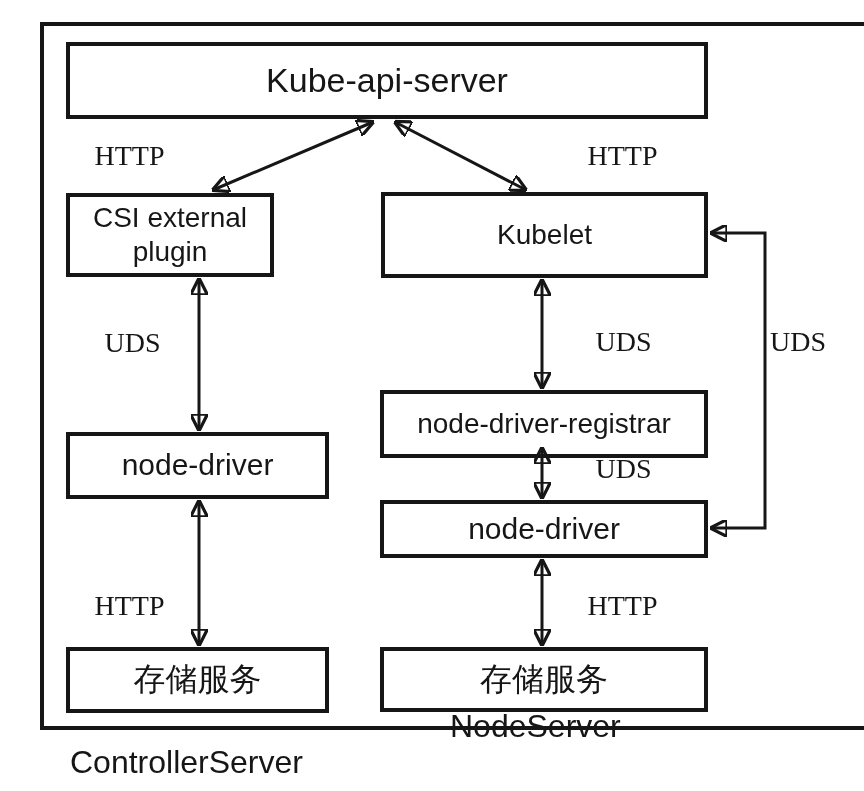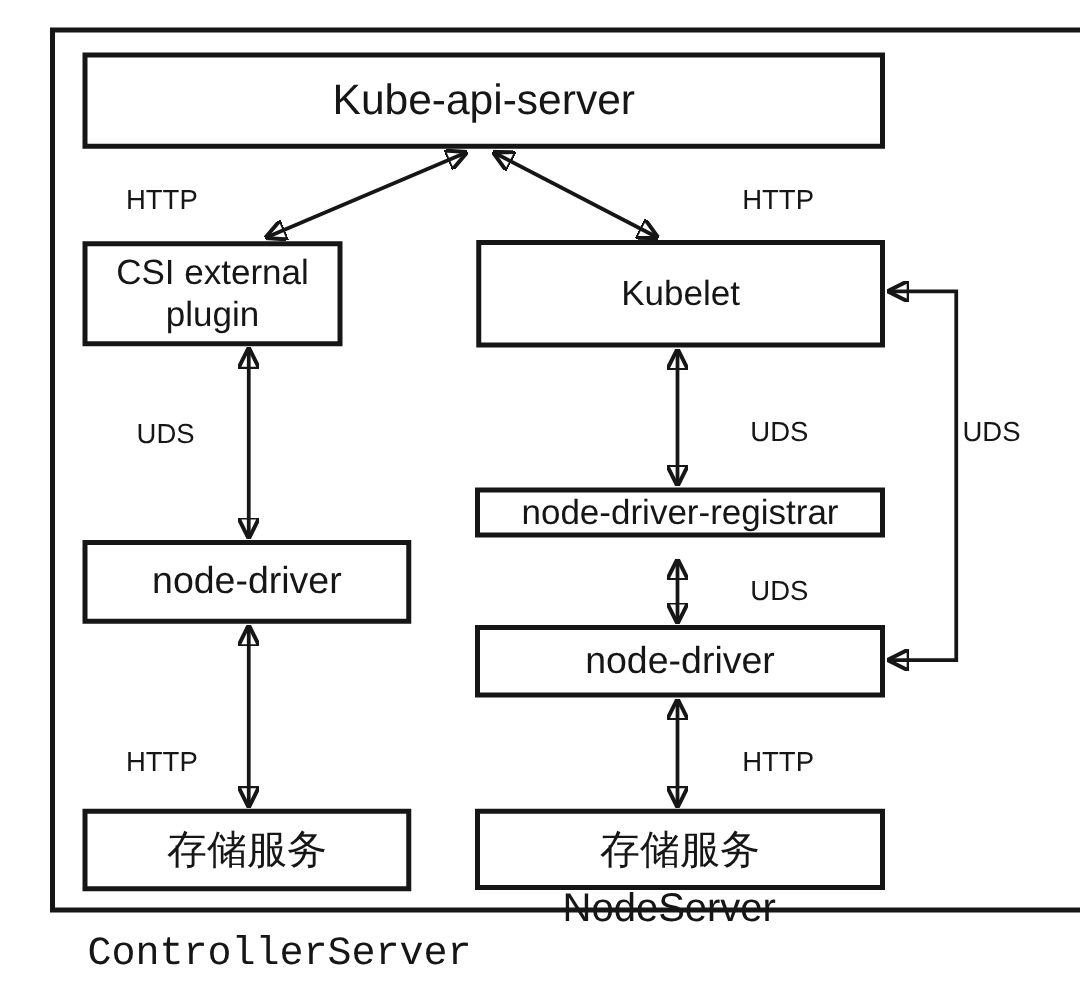--- a/index.html
+++ b/index.html
@@ -39,49 +39,50 @@
     justify-content: center;
     text-align: center;
     line-height: 1.22;
   }
   .box span { display: block; white-space: nowrap; }
 
   #box-api      { left: 44px;  top: 42px;  width: 642px; height: 77px; font-size: 34px; }
   #box-csi      { left: 44px;  top: 193px; width: 208px; height: 84px; font-size: 28px; }
   #box-kubelet  { left: 359px; top: 192px; width: 327px; height: 86px; font-size: 28px; }
   #box-ndl      { left: 44px;  top: 432px; width: 263px; height: 67px; font-size: 30px; }
-  #box-reg      { left: 358px; top: 390px; width: 328px; height: 40px; font-size: 28px; }
+  #box-reg      { left: 358px; top: 390px; width: 328px; height: 68px; font-size: 28px; }
   #box-ndr      { left: 358px; top: 500px; width: 328px; height: 58px; font-size: 30px; }
   #box-stl      { left: 44px;  top: 647px; width: 263px; height: 66px; font-size: 32px; }
   #box-str      { left: 358px; top: 647px; width: 328px; height: 65px; font-size: 32px; }
 
   .elabel {
     position: absolute;
     height: 40px;
     display: flex;
-    align-items: center;
+    align-items: flex-start;
     justify-content: center;
-    font-size: 22px;
+    font-size: 28px;
     white-space: nowrap;
+    font-family: Liberation Serif, serif;
   }
   #lbl-http-left   { left: 55px;  top: 140px; width: 105px; }
   #lbl-http-right  { left: 548px; top: 140px; width: 105px; }
   #lbl-uds-left    { left: 58px;  top: 327px; width: 105px; }
   #lbl-uds-mid1    { left: 549px; top: 326px; width: 105px; }
   #lbl-uds-bracket { left: 748px; top: 326px; justify-content: flex-start; }
   #lbl-uds-mid2    { left: 549px; top: 453px; width: 105px; }
   #lbl-http-bl     { left: 55px;  top: 590px; width: 105px; }
   #lbl-http-br     { left: 548px; top: 590px; width: 105px; }
 
   .footer-label {
     position: absolute;
     font-size: 32px;
     white-space: nowrap;
   }
-  #footer-left  { left: 48px;  top: 744px; font-family: Liberation Mono, monospace; }
+  #footer-left  { left: 48px;  top: 744px; }
   #footer-right { left: 428px; top: 708px; }
 
   svg.edges {
     position: absolute;
     left: 0;
     top: 0;
     width: 864px;
     height: 791px;
     pointer-events: none;
   }

